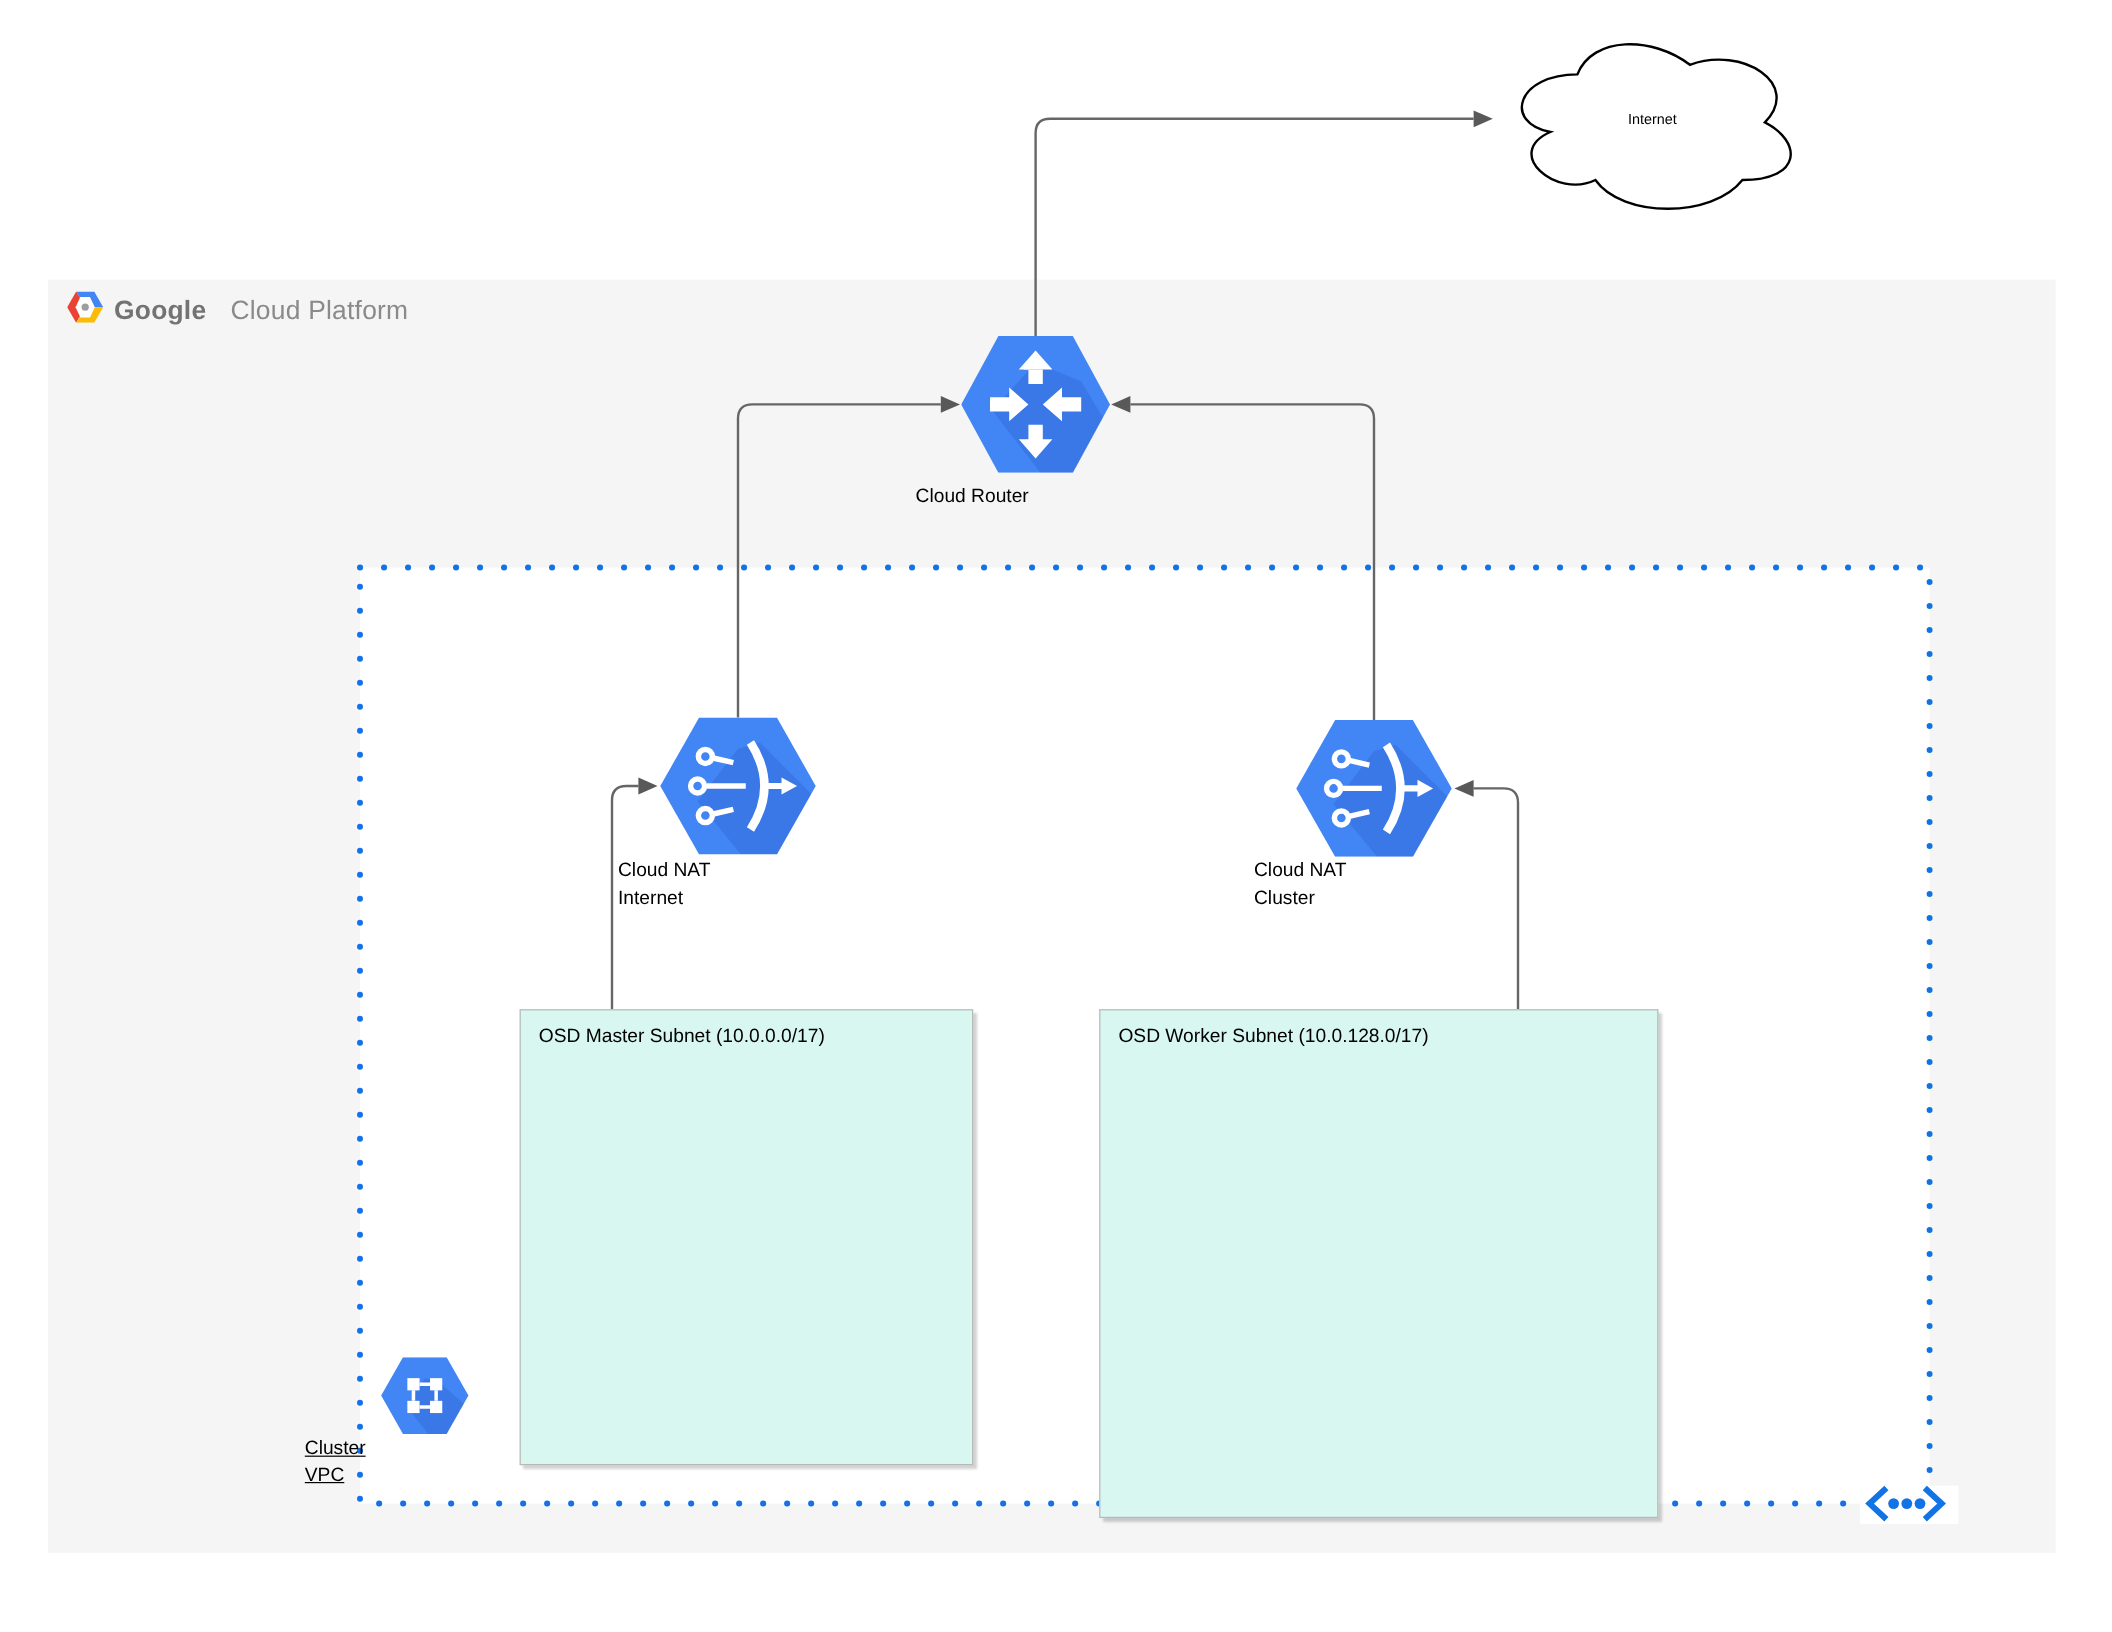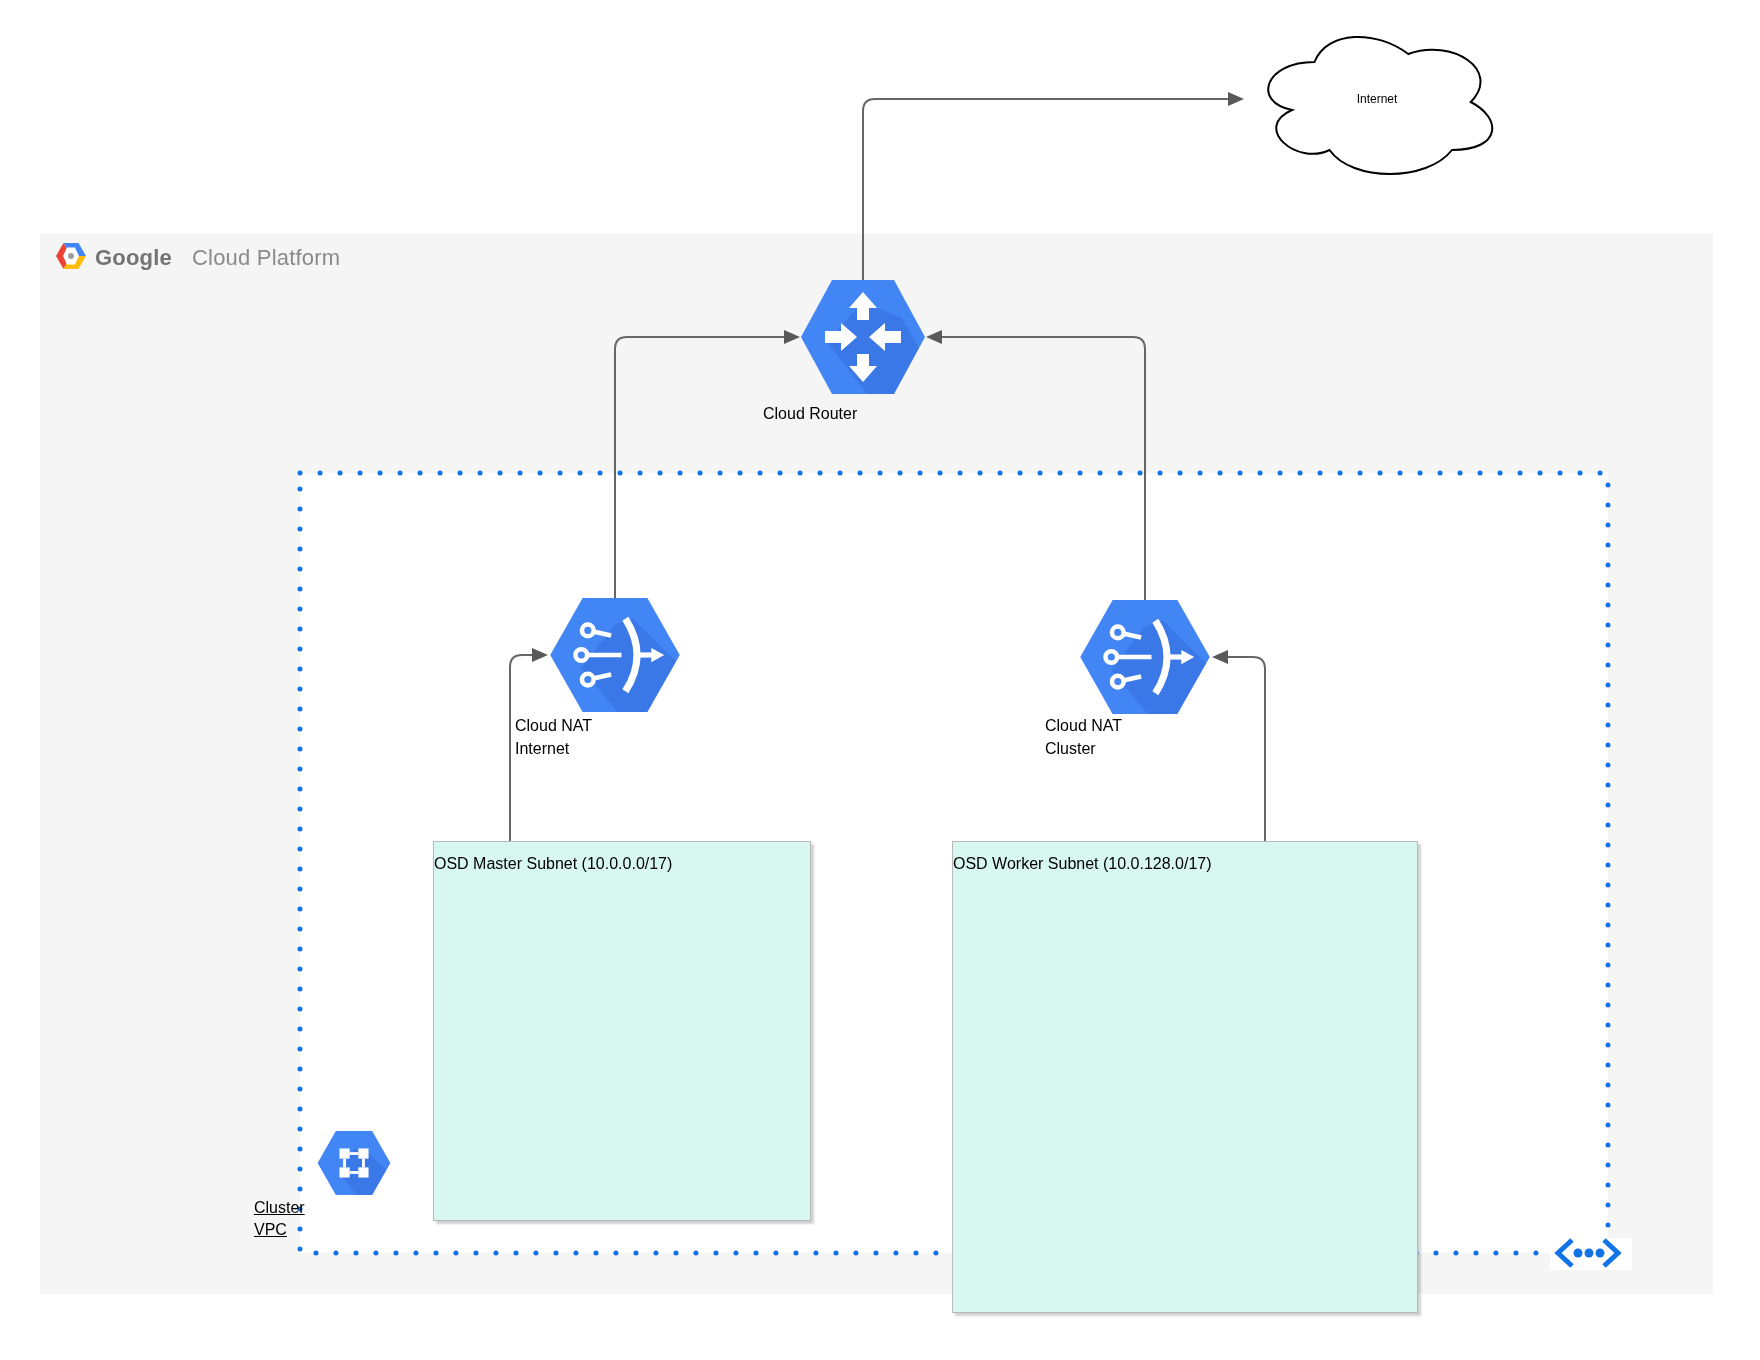--- a/index.html
+++ b/index.html
@@ -33,26 +33,26 @@
     left: 1277px; top: 92px;
     width: 200px;
     text-align: center;
     font-size: 12px;
   }
   .subnet-box {
     position: absolute;
     background: #d7f7f0;
     border: 1px solid #b5bab7;
     box-shadow: 3px 3px 2px rgba(0,0,0,0.18);
-    padding: 13px 0;
+    padding: 13px 15px;
     font-size: 16px;
     color: #000;
   }
   .subnet-master { left: 433px; top: 841px; width: 378px; height: 380px; }
-  .subnet-worker { left: 952px; top: 841px; width: 466px; height: 472px; }
+  .subnet-worker { left: 916px; top: 841px; width: 466px; height: 424px; }
   .logo {
     position: absolute;
     left: 56px; top: 243px;
     display: flex;
     align-items: center;
     gap: 9px;
   }
   .logo-text { font-size: 22px; letter-spacing: 0.2px; }
   .logo-google { color: #737373; font-weight: 700; }
   .logo-rest { color: #8a8a8a; font-weight: 400; margin-left: 20px; }

